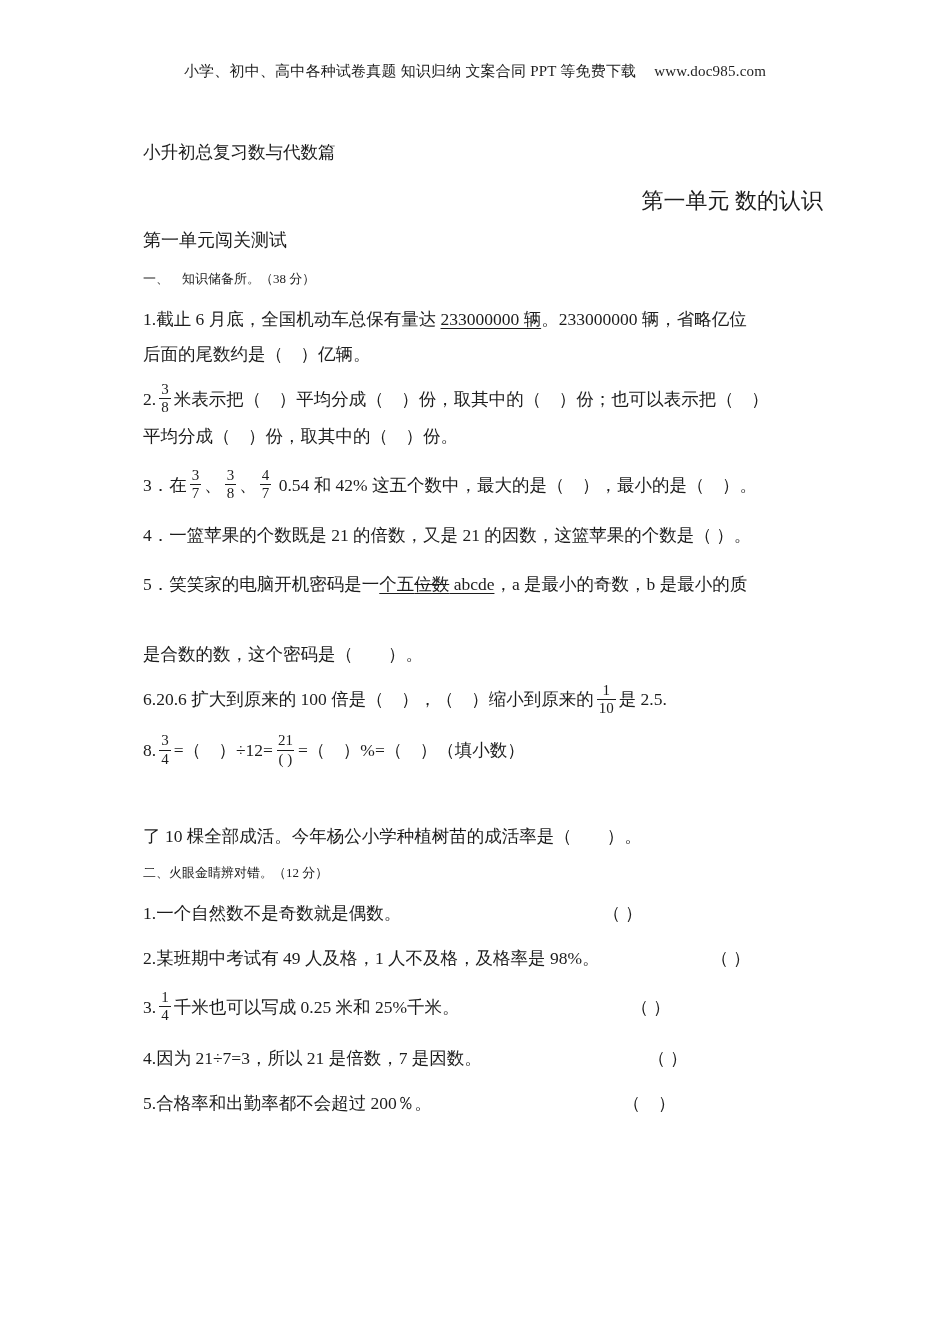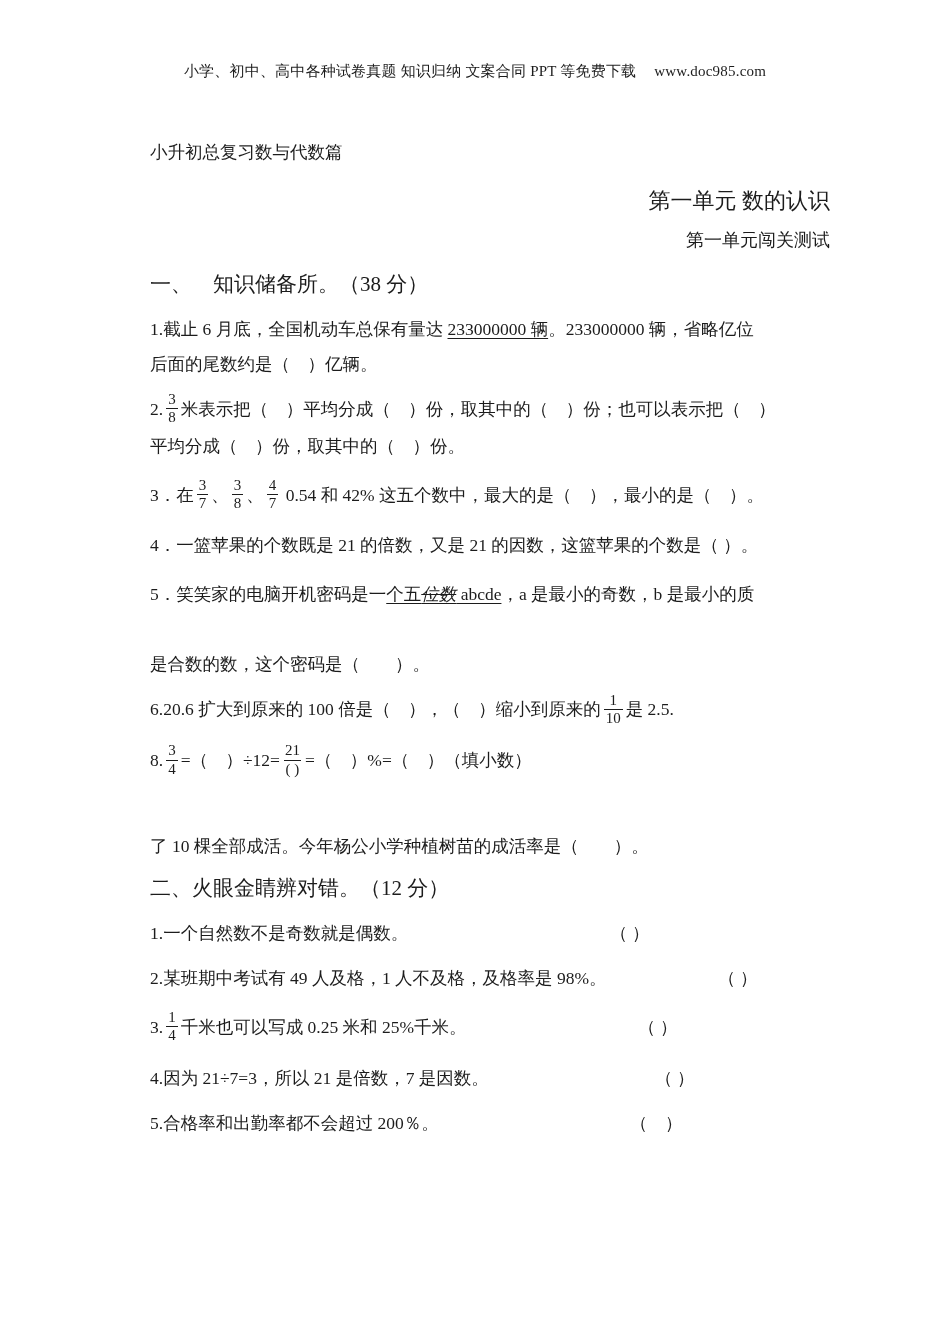--- a/index.html
+++ b/index.html
@@ -13,43 +13,43 @@
   .page { position:relative; width:950px; height:1344px; overflow:hidden; }
 
   .site-header {
     position:absolute; top:62px; left:0; width:100%;
     text-align:center; font-size:15px; letter-spacing:.2px;
     white-space:nowrap;
   }
   .site-header .hdr-url { margin-left:14px; }
 
   .content {
-    position:absolute; top:140px; left:150px; width:680px;
+    position:absolute; top:140px; left:143px; width:680px;
   }
 
   .doc-title { font-size:17.5px; margin:0 0 22px 0; }
 
   .unit-title {
     font-size:22px; font-weight:normal; text-align:right;
     margin:0 0 12px 0;
   }
   .test-title {
-    font-size:18px; font-weight:normal; text-align:right;
+    font-size:18px; font-weight:normal; text-align:left;
     margin:12px 0 18px 0;
   }
 
-  .sec-heading { font-size:21px; margin:0 0 14px 0; }
+  .sec-heading { font-size:13px; margin:0 0 14px 0; }
 
   p.q {
     font-size:17.5px; line-height:35px; margin:0 0 10px 0;
   }
   p.q.gap { margin-bottom:14px; }
 
   .u { text-decoration:underline; text-underline-offset:3px; }
-  .strike { text-decoration:line-through;font-style:italic; }
+  .strike { text-decoration:line-through; }
 
   .frac {
     display:inline-flex; flex-direction:column; align-items:center;
     vertical-align:middle; line-height:1.15; font-size:15px;
     margin:0 3px; position:relative; top:-2px;
   }
   .frac .den { border-top:1px solid #1c1c1c; }
   .frac .num, .frac .den { padding:0 2px; text-align:center; }
 
   .s2row { position:relative; }

